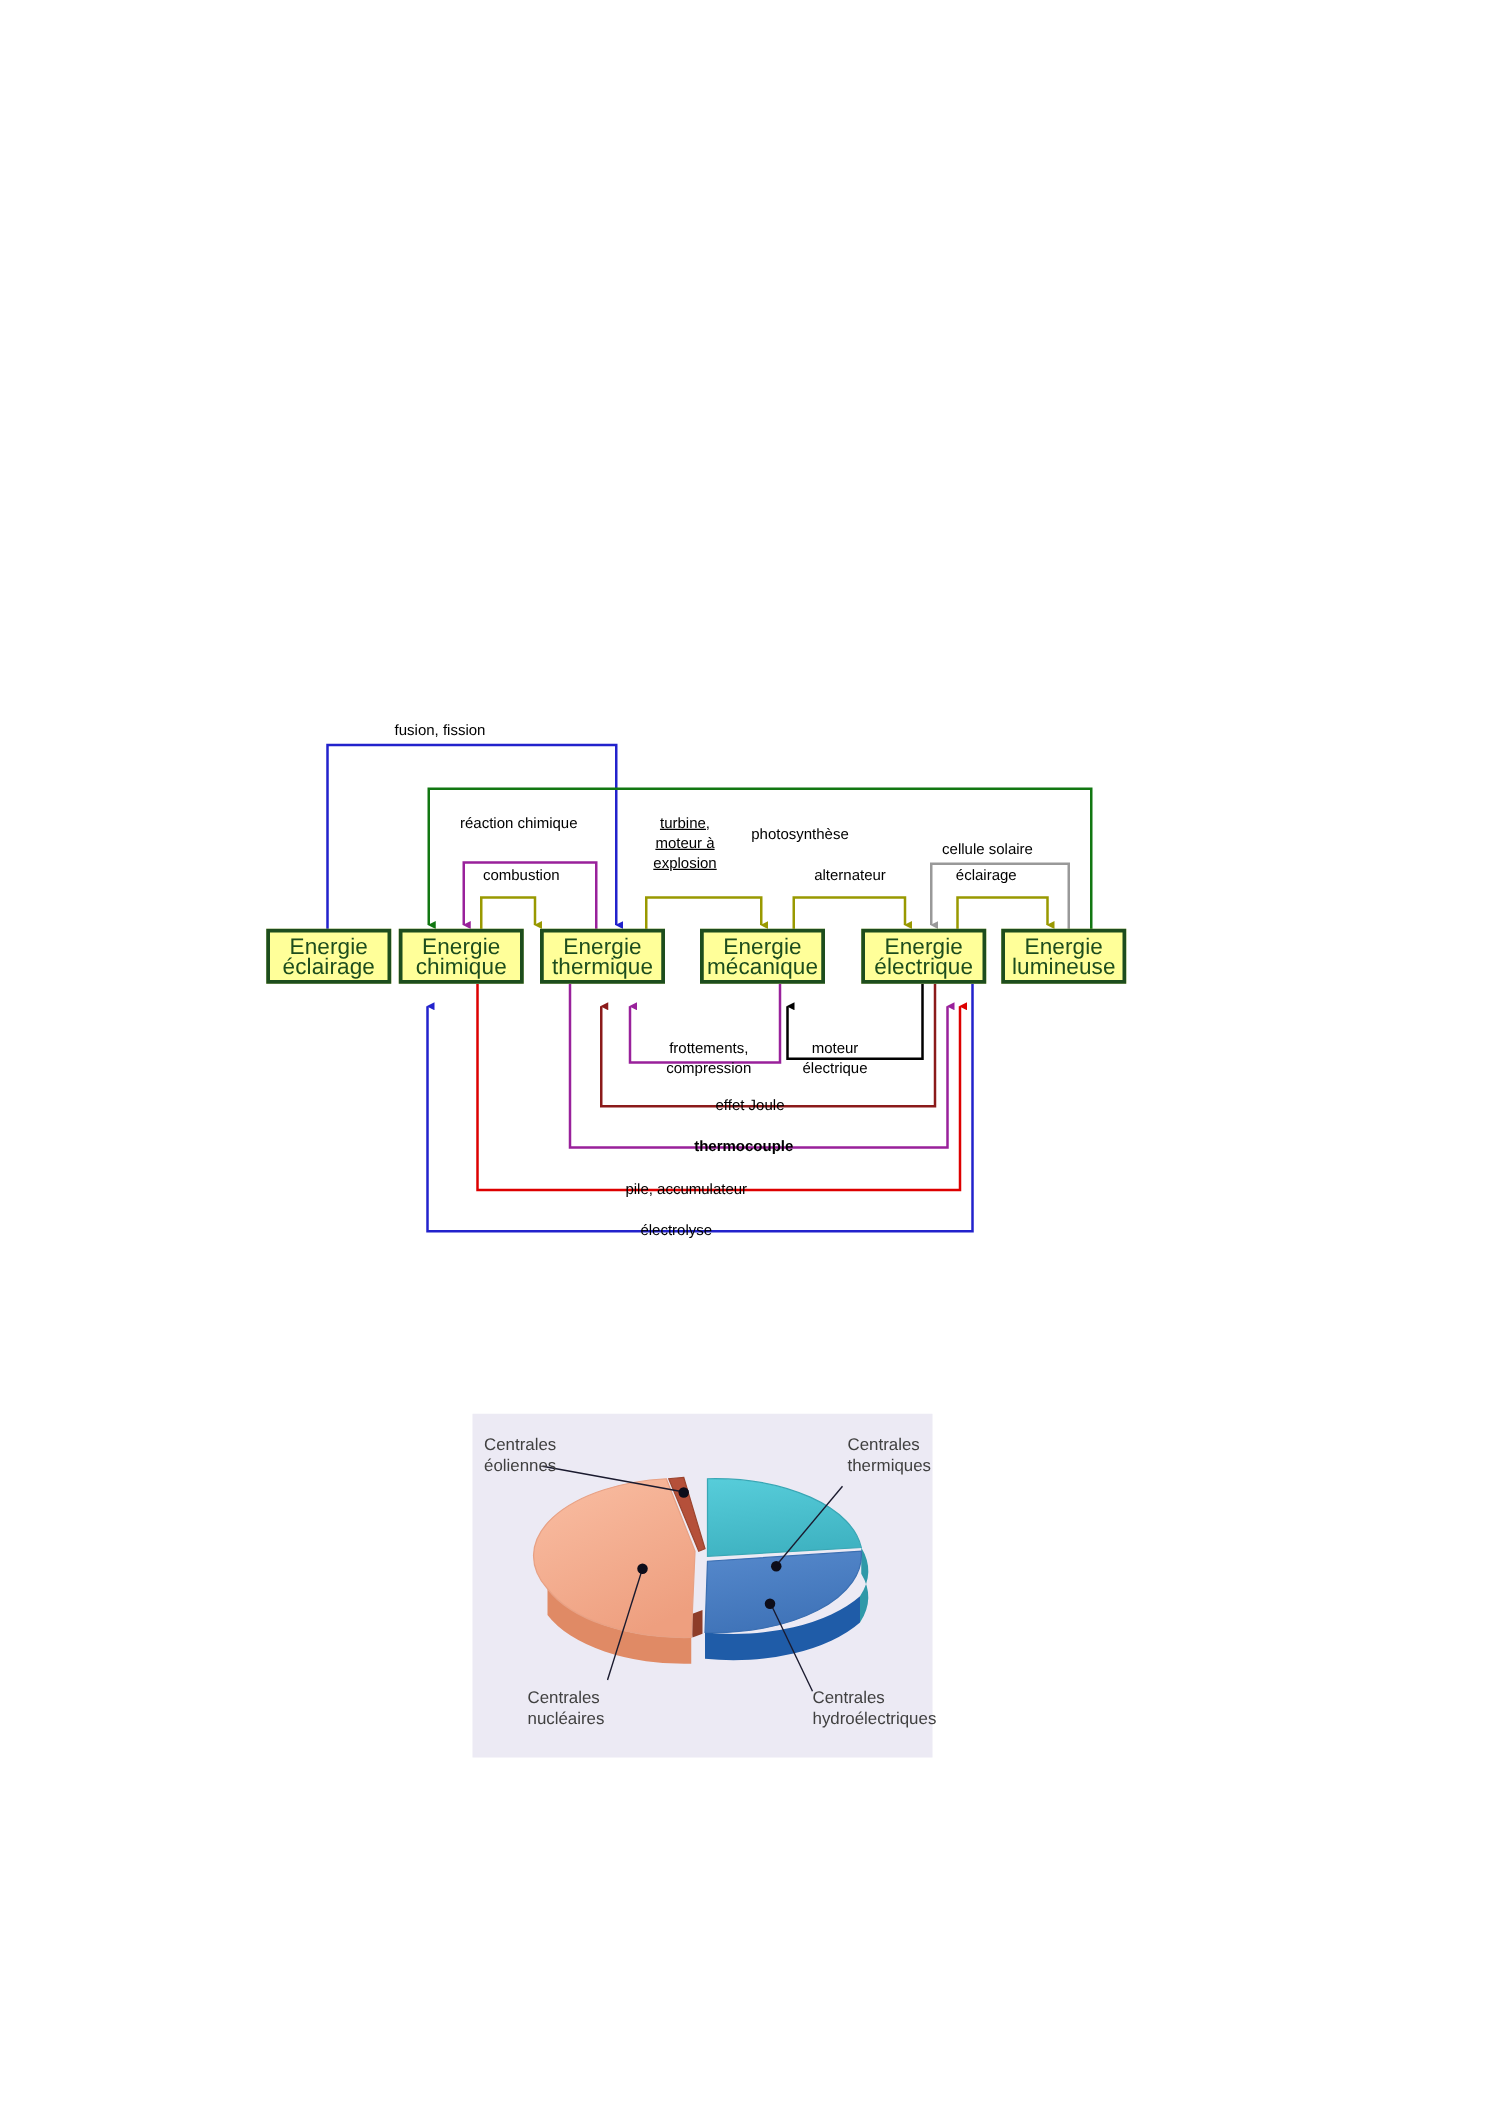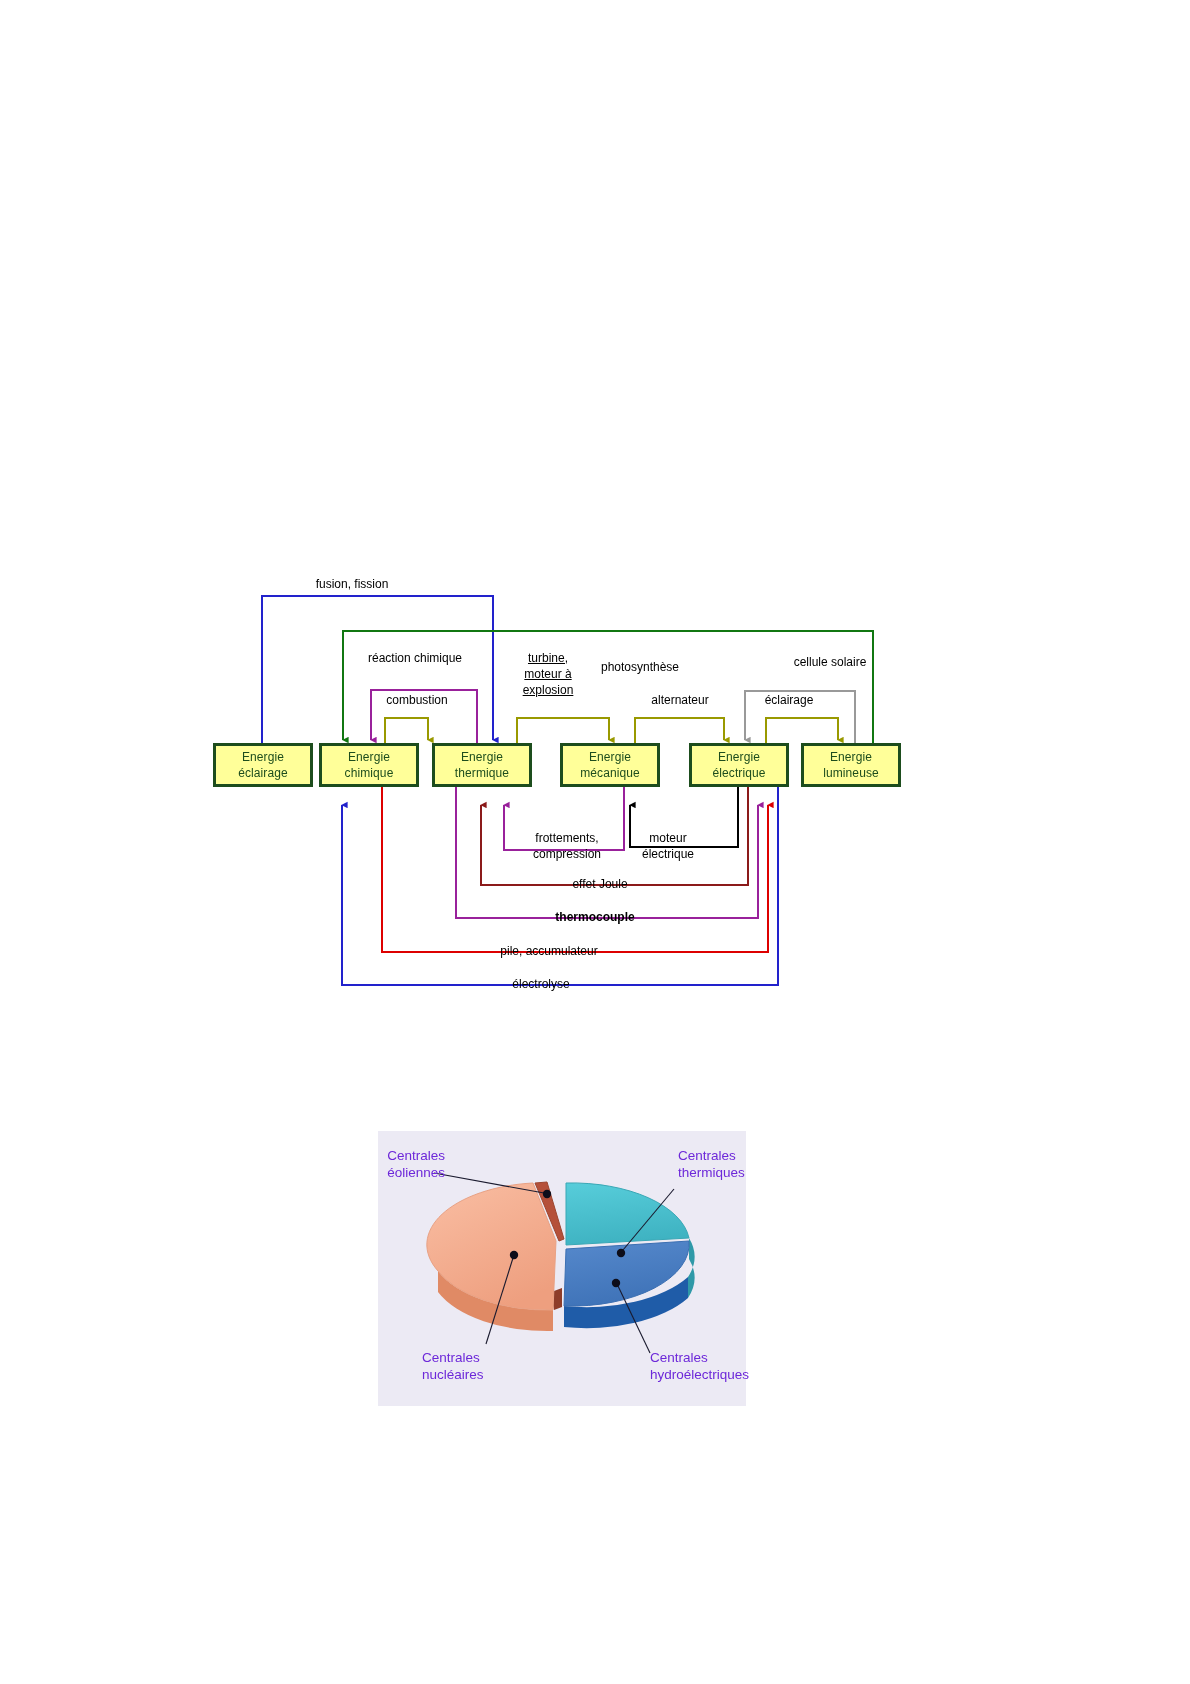--- a/index.html
+++ b/index.html
@@ -32,21 +32,21 @@
   #diagram svg {
     position: absolute;
     left: 0; top: 0;
   }
   .energy-box {
     position: absolute;
     box-sizing: border-box;
     background: #ffff99;
     border: 3px solid #1d4d1d;
     color: #1d4d1d;
-    font-size: 12px;
+    font-size: 18px;
     line-height: 16px;
     text-align: center;
     display: flex;
     flex-direction: column;
     justify-content: center;
     align-items: center;
     letter-spacing: 0.1px;
   }
   .edge-label {
     position: absolute;
@@ -65,21 +65,21 @@
     width: 368px;
     height: 275px;
     background: #eceaf4;
   }
   #pie-figure svg {
     position: absolute;
     left: 0; top: 0;
   }
   .pie-label {
     position: absolute;
-    color: #6d28d9;
+    color: #404040;
     font-size: 13.5px;
     line-height: 17px;
     white-space: pre-line;
   }
 </style>
 </head>
 <body>
 
 <div id="page">
 
@@ -174,21 +174,21 @@
     </div>
 
     <div class="edge-label" style="left:152px; top:11px;">fusion, fission</div>
     <div class="edge-label" style="left:440px; top:46px;margin-top:48px;">photosynthèse</div>
     <div class="edge-label" style="left:215px; top:85px;">réaction chimique</div>
     <div class="edge-label" style="left:217px; top:127px;">combustion</div>
     <div class="edge-label" style="left:348px; top:85px;text-decoration:underline;">turbine,
 moteur à
 explosion</div>
     <div class="edge-label" style="left:480px; top:127px;">alternateur</div>
-    <div class="edge-label" style="left:590px; top:89px;margin-left:40px;">cellule solaire</div>
+    <div class="edge-label" style="left:590px; top:106px;">cellule solaire</div>
     <div class="edge-label" style="left:589px; top:127px;">éclairage</div>
     <div class="edge-label" style="left:353px; top:265px;margin-left:14px;">frottements,
 compression</div>
     <div class="edge-label" style="left:468px; top:265px;">moteur
 électrique</div>
     <div class="edge-label" style="left:400px; top:311px;">effet Joule</div>
     <div class="edge-label" style="left:395px; top:344px;font-weight:bold;">thermocouple</div>
     <div class="edge-label" style="left:349px; top:378px;">pile, accumulateur</div>
     <div class="edge-label" style="left:341px; top:411px;">électrolyse</div>
   </div>

